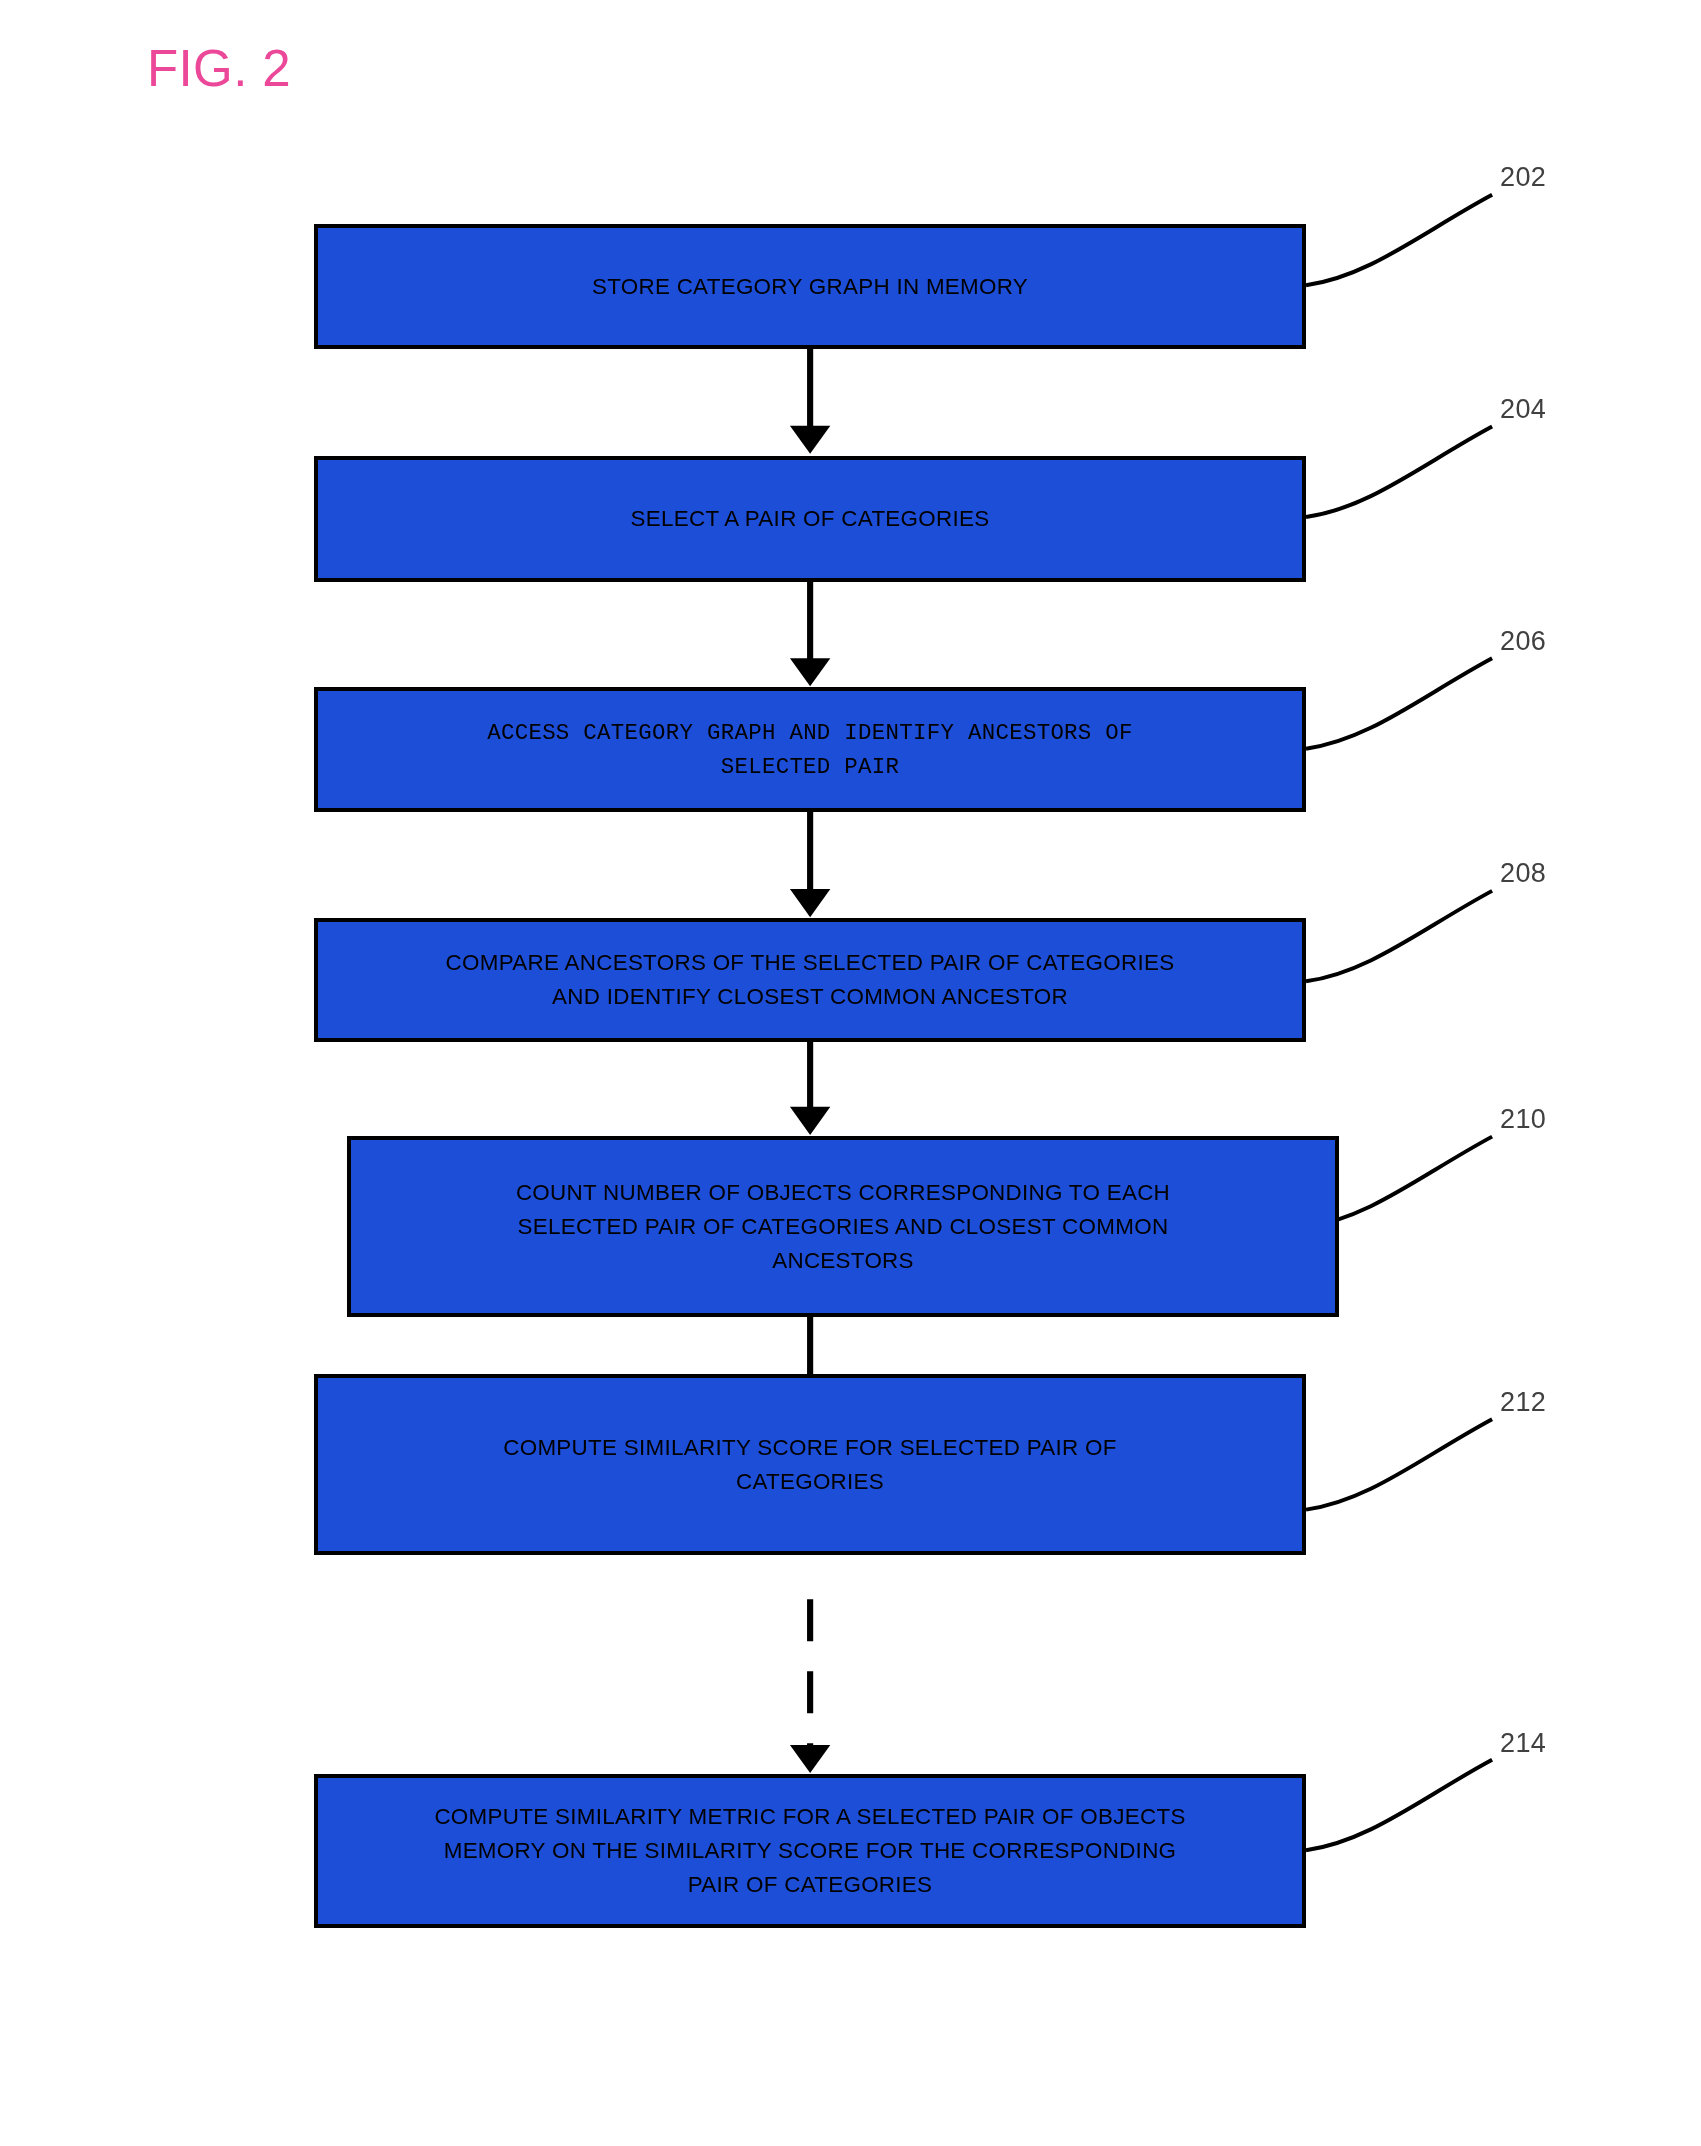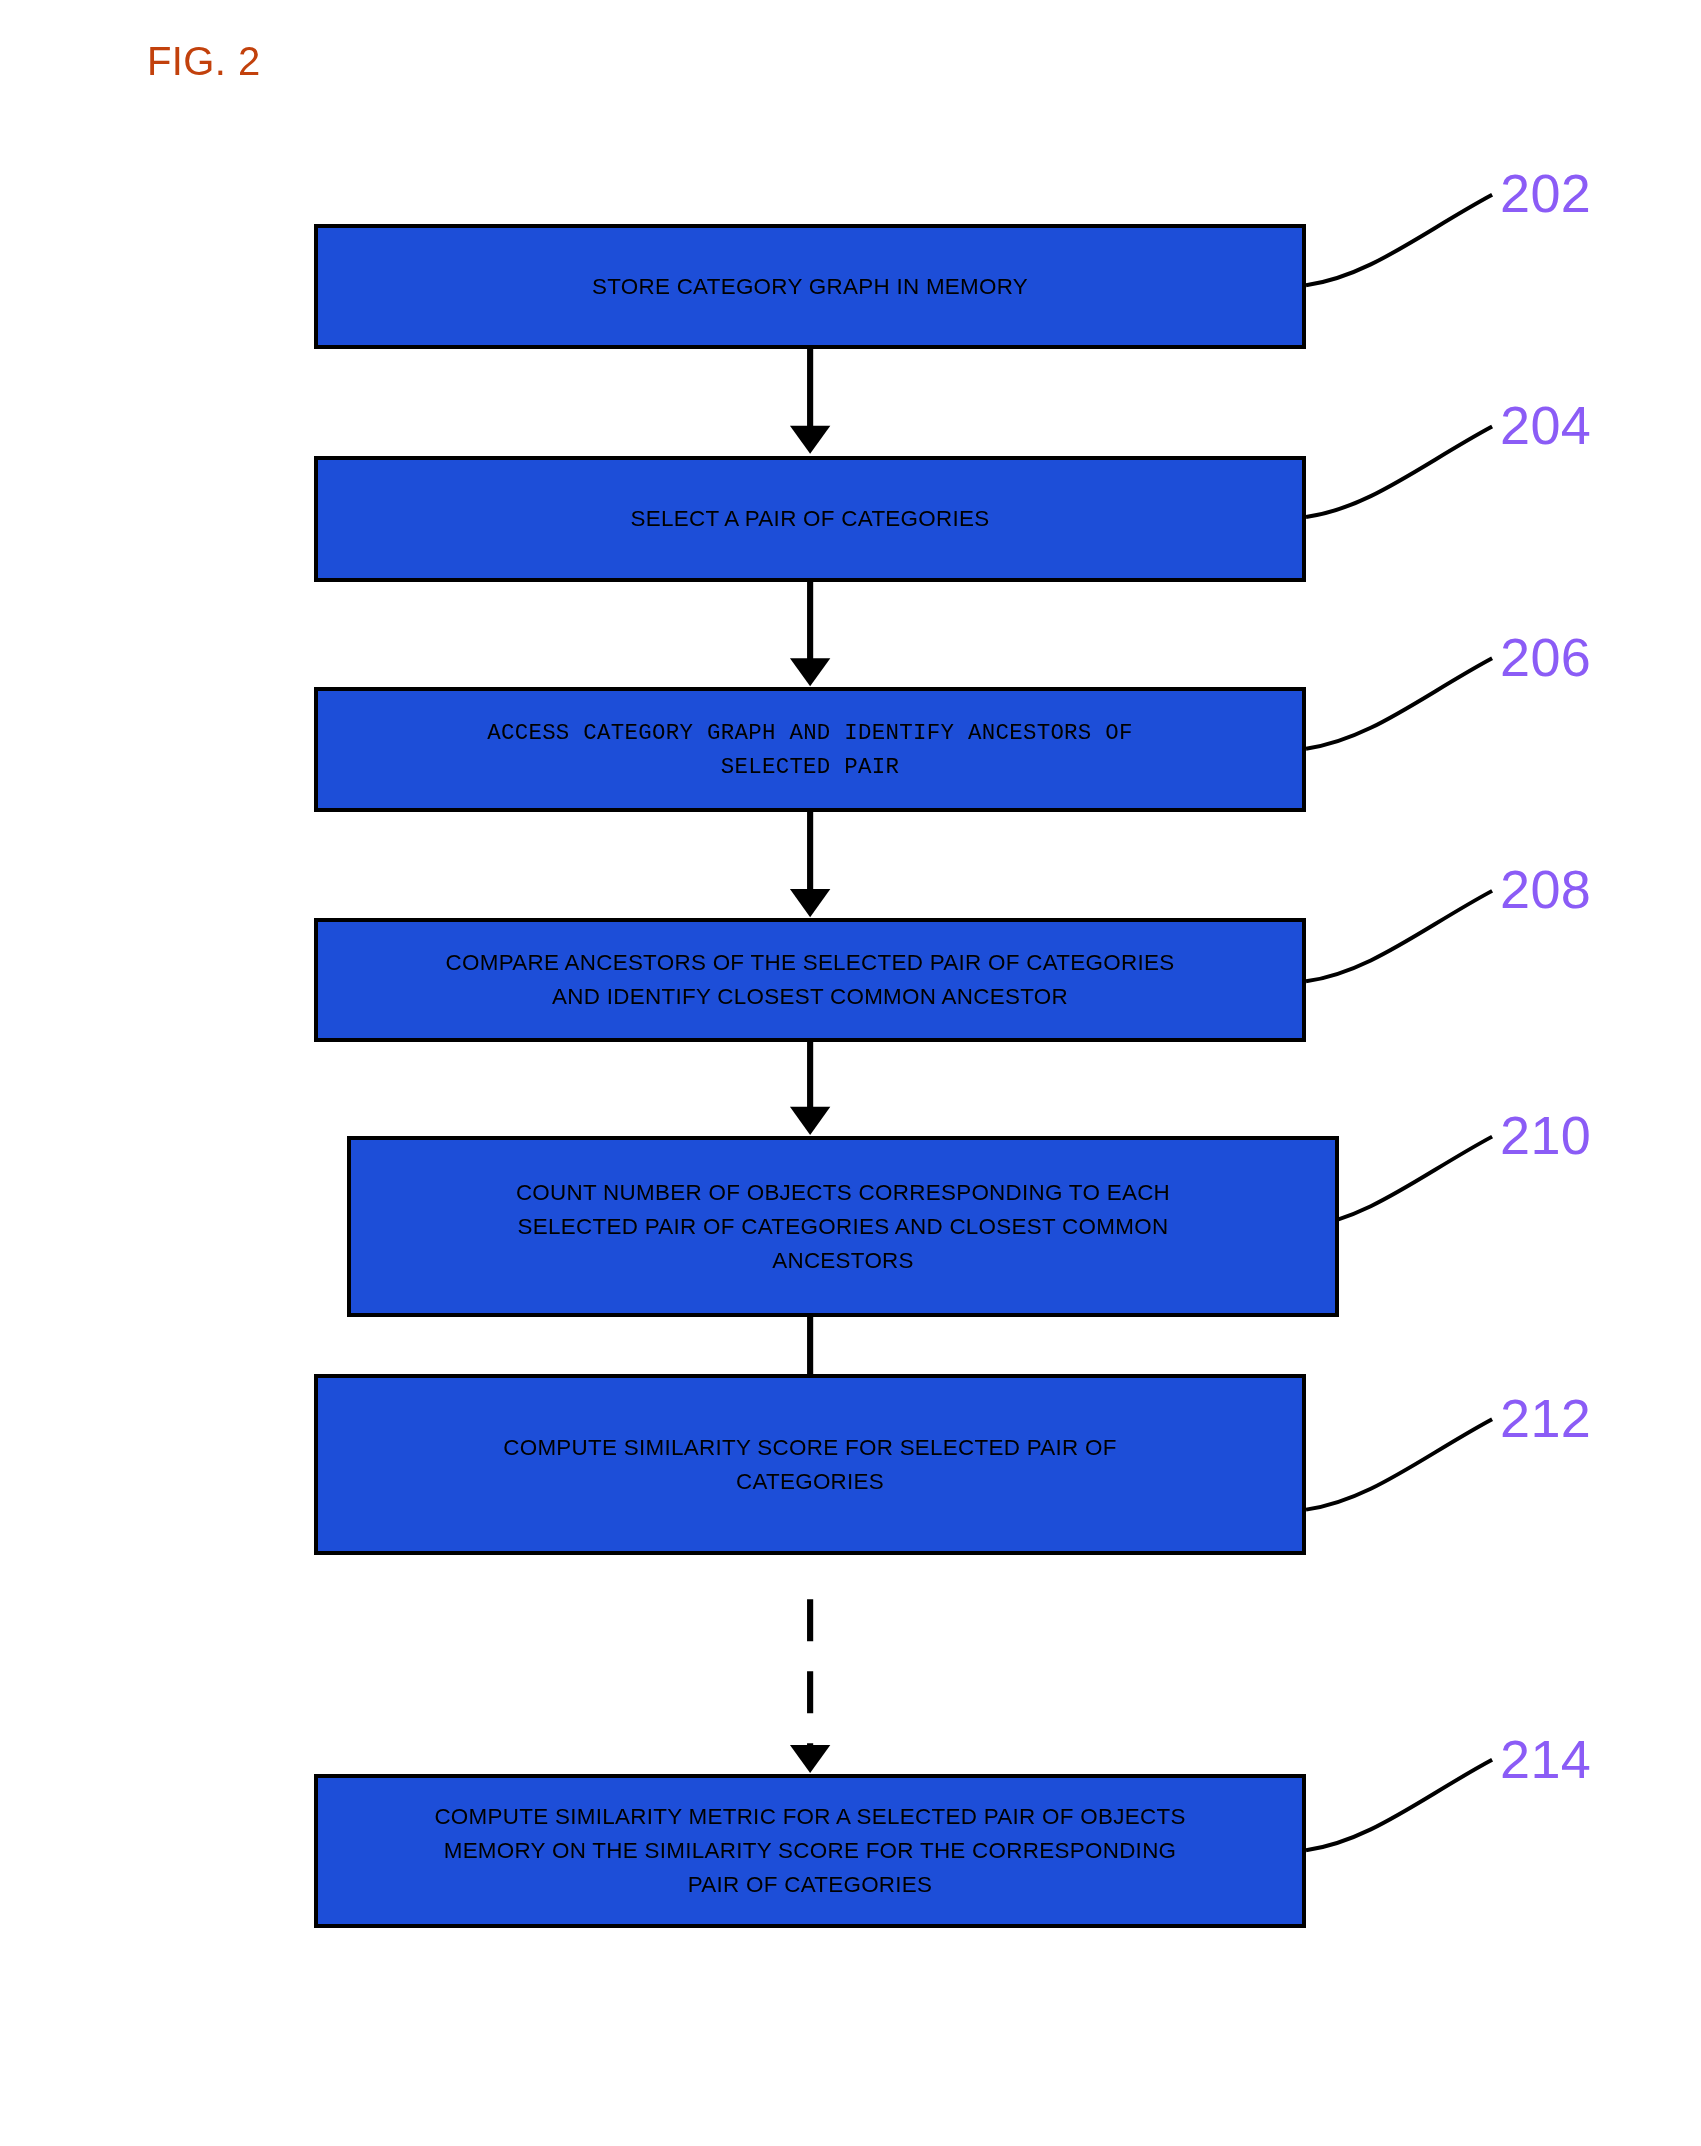--- a/index.html
+++ b/index.html
@@ -13,24 +13,24 @@
     position: relative;
     font-family: "Liberation Sans", sans-serif;
     color: #000000;
     overflow: hidden;
   }
 
   #figure-title {
     position: absolute;
     left: 147px;
     top: 39px;
-    font-size: 40px;
+    font-size: 51px;
     font-weight: 400;
     letter-spacing: 0.4px;
-    color: #c2410c;
+    color: #ec4899;
     white-space: nowrap;
   }
 
   #flow-canvas {
     position: absolute;
     left: 0;
     top: 0;
     width: 1701px;
     height: 2146px;
   }
@@ -52,23 +52,23 @@
     font-size: 22.4px;
     line-height: 34px;
     letter-spacing: 0.3px;
     color: #000000;
     padding: 0 16px;
     white-space: pre-line;
   }
 
   .ref-label {
     position: absolute;
-    font-size: 54px;
+    font-size: 27px;
     font-weight: 400;
-    color: #8b5cf6;
+    color: #404040;
     white-space: nowrap;
     letter-spacing: 0.4px;
   }
 </style>
 </head>
 <body>
 
 <div id="figure-title">FIG. 2</div>
 
 <svg id="flow-canvas" viewBox="0 0 1938 2445" xmlns="http://www.w3.org/2000/svg">

